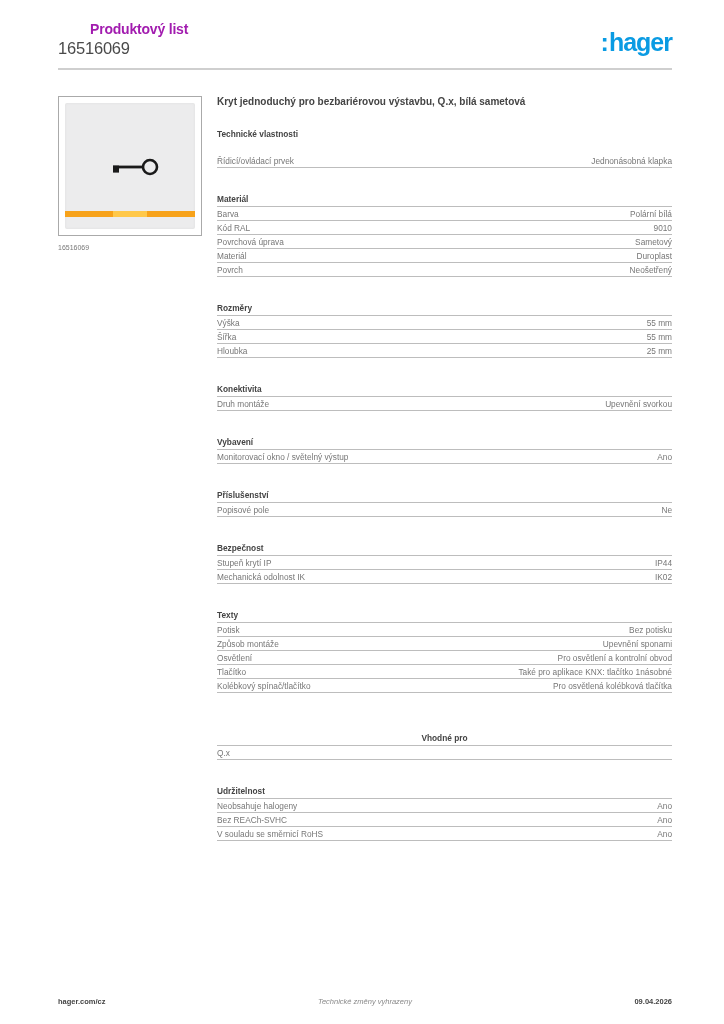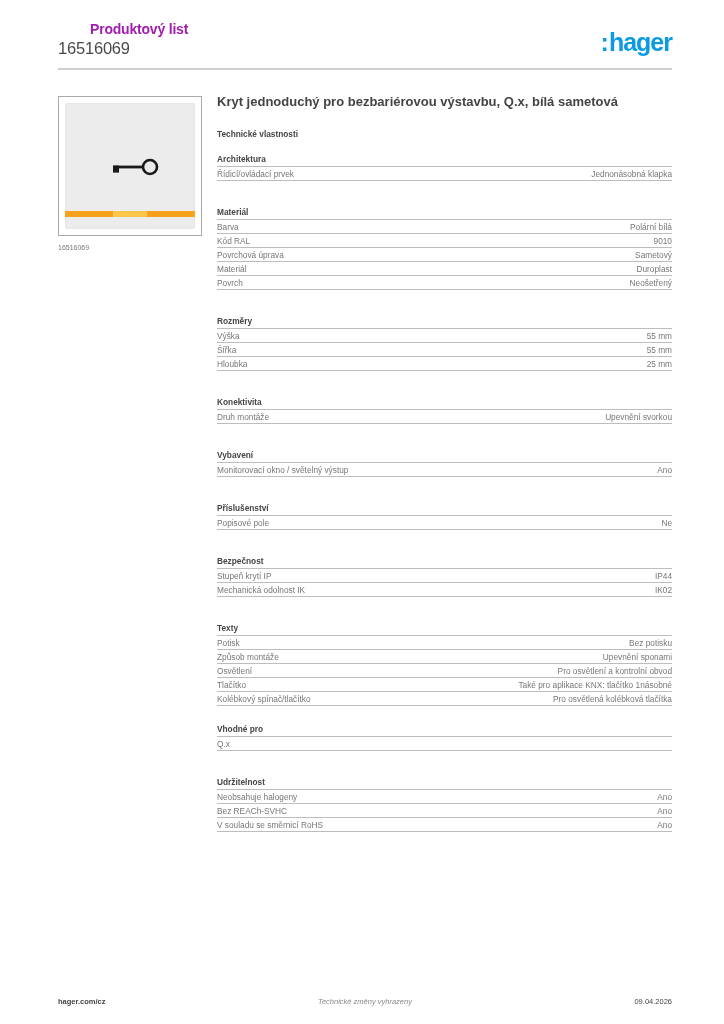--- a/index.html
+++ b/index.html
@@ -14,32 +14,32 @@
     .header-rule { position: absolute; left: 58px; top: 68px; width: 614px; height: 2px; background: #cfcfcf; }
 
     .image-box { position: absolute; left: 58px; top: 96px; width: 144px; height: 140px; border: 1px solid #aaaaaa; background: #fff; }
     .image-box .plate { position: absolute; left: 6px; top: 6px; width: 130px; height: 126px; background: #ececed; border-radius: 2px; box-shadow: inset 0 0 3px rgba(0,0,0,0.06); }
     .image-box .key { position: absolute; left: 43px; top: 53px; width: 54px; height: 22px; }
     .image-box .led { position: absolute; left: 0px; top: 108px; width: 130px; height: 6px; background: #f7a21a; }
     .image-box .led .glow { position: absolute; left: 48px; top: 0; width: 34px; height: 6px; background: #ffc84a; }
     .image-caption { position: absolute; left: 58px; top: 244px; font-size: 7px; color: #777; }
 
     .content { position: absolute; left: 217px; top: 96px; width: 455px; }
-    .product-title { font-size: 13px; font-weight: bold; color: #444; height: 14px; line-height: 12px; }
+    .product-title { font-size: 10px; font-weight: bold; color: #444; height: 14px; line-height: 12px; }
     .tech-title { font-size: 8.3px; font-weight: bold; color: #444; margin-top: 18px; height: 14px; line-height: 12px; }
 
     .section { margin-top: 26px; }
     .section-title { font-size: 8.3px; font-weight: bold; color: #444; line-height: 11px; padding-bottom: 1px; border-bottom: 1px solid #bdbdbd; }
     .row { display: flex; justify-content: space-between; font-size: 8.3px; color: #777; line-height: 12.5px; height: 14px; border-bottom: 1px solid #bdbdbd; padding-top: 0.5px; }
     .row .val { text-align: center; }
 
     .footer { position: absolute; left: 58px; top: 997px; width: 614px; height: 14px; font-size: 7.5px; }
     .footer .left { position: absolute; left: 0; font-weight: bold; color: #444; }
     .footer .center { position: absolute; left: 0; right: 0; text-align: center; color: #888; font-style: italic; }
-    .footer .right { position: absolute; right: 0; font-weight: normal; color: #444; }
+    .footer .right { position: absolute; right: 0; font-weight: bold; color: #444; }
   </style>
 </head>
 <body>
 
 <div class="header">
   <div class="title">Produktový list</div>
   <div class="number">16516069</div>
   <div class="logo"><span class="colon">:</span><span>hager</span></div>
 </div>
 <div class="header-rule"></div>
@@ -56,21 +56,20 @@
       </div>
   </div>
 </div>
 <div class="image-caption">16516069</div>
 
 <div class="content">
   <div class="product-title">Kryt jednoduchý pro bezbariérovou výstavbu, Q.x, bílá sametová</div>
   <div class="tech-title">Technické vlastnosti</div>
   <div id="sections">
       <div class="section" style="margin-top: 12px;">
-        <div class="section-title">Architektura</div>
         <div class="row">
           <span>Řídicí/ovládací prvek</span>
           <span class="val">Jednonásobná klapka</span>
         </div>
       </div>
       <div class="section">
         <div class="section-title">Materiál</div>
         <div class="row">
           <span>Barva</span>
           <span class="val">Polární bílá</span>
@@ -155,21 +154,21 @@
         </div>
         <div class="row">
           <span>Tlačítko</span>
           <span class="val">Také pro aplikace KNX: tlačítko 1násobné</span>
         </div>
         <div class="row">
           <span>Kolébkový spínač/tlačítko</span>
           <span class="val">Pro osvětlená kolébková tlačítka</span>
         </div>
       </div>
-      <div class="section" style="margin-top: 18px;">
+      <div class="section" style="margin-top: 40px; text-align: center;">
         <div class="section-title">Vhodné pro</div>
         <div class="row">
           <span>Q.x</span>
           <span class="val"></span>
         </div>
       </div>
       <div class="section">
         <div class="section-title">Udržitelnost</div>
         <div class="row">
           <span>Neobsahuje halogeny</span>

